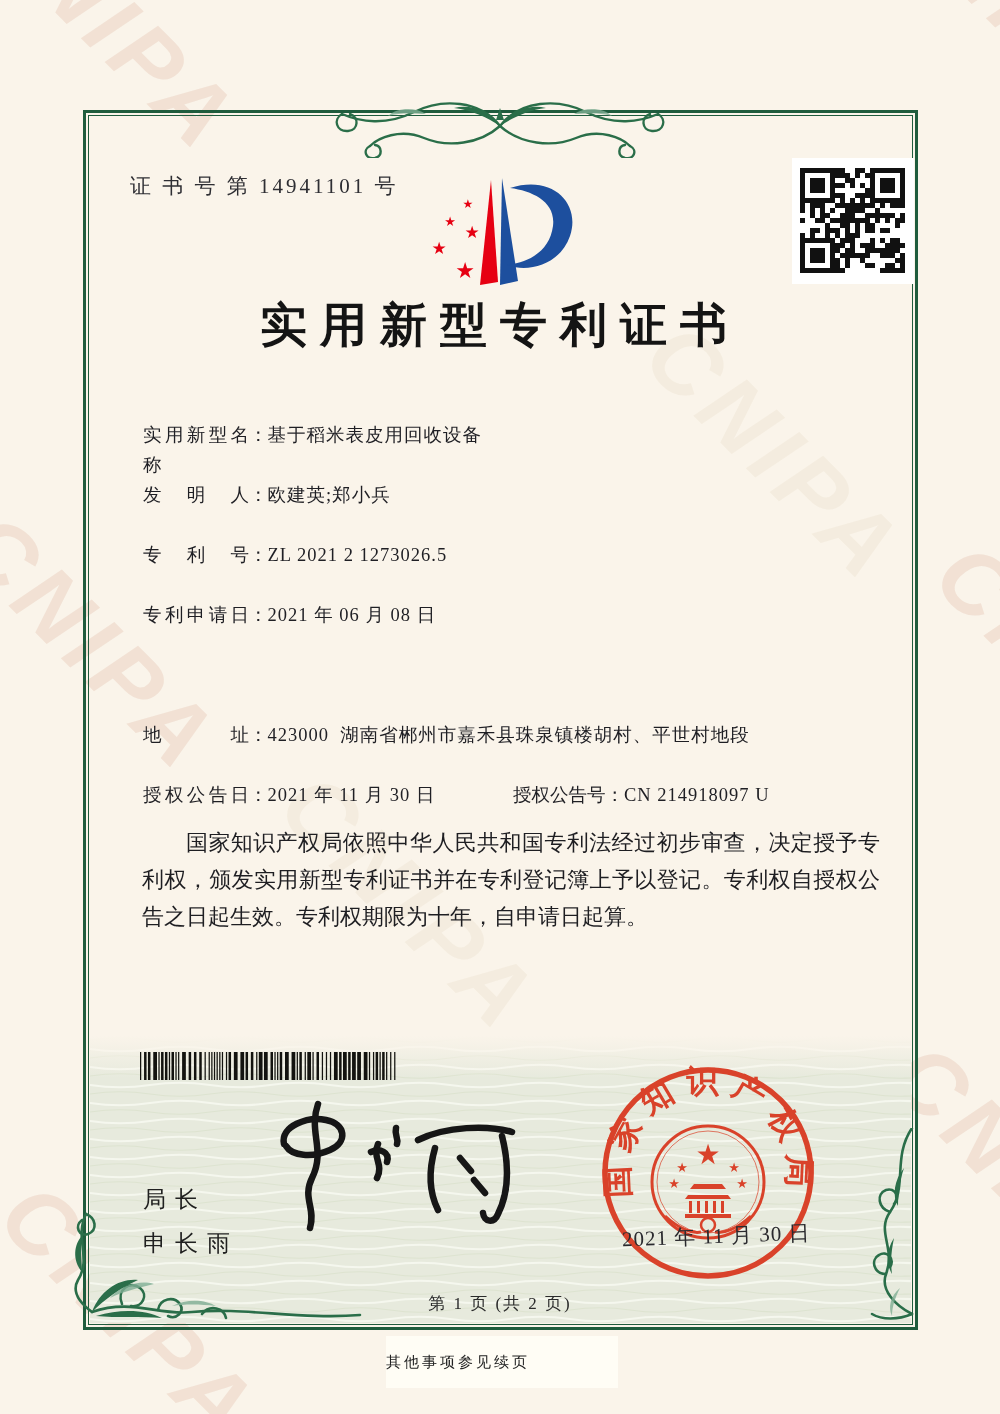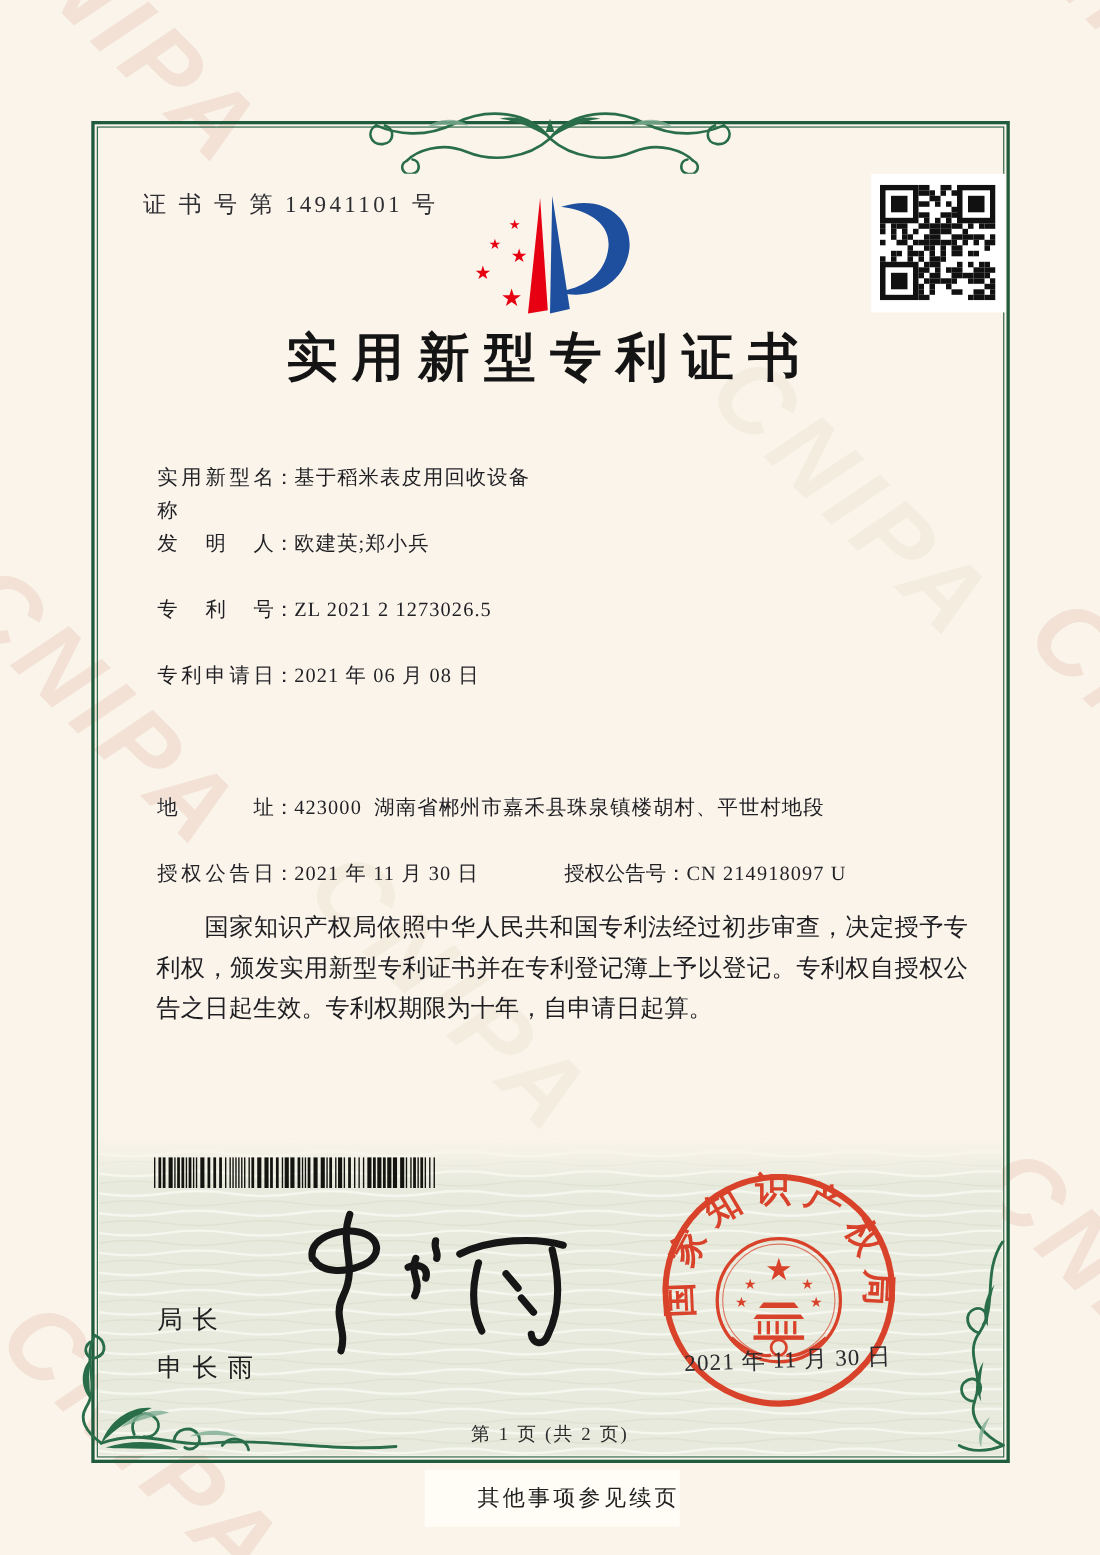--- a/index.html
+++ b/index.html
@@ -42,21 +42,21 @@
   .barcode{position:absolute;left:140px;top:1052px;}
   .director-line{position:absolute;left:143px;font-family:"Liberation Sans","DejaVu Sans",sans-serif;
          font-size:23px;letter-spacing:9px;color:#202020;margin-top:44px;}
   .signature{position:absolute;left:250px;top:1092px;}
   .seal{position:absolute;left:593px;top:1058px;opacity:.95;}
   .seal-date{position:absolute;left:622px;top:1222px;font-size:21px;letter-spacing:1px;
          color:#2a2a2e;white-space:pre-wrap;transform:rotate(-2deg);}
   .page-info{position:absolute;left:0;top:1292px;width:100%;text-align:center;
          font-size:17px;letter-spacing:2px;color:#2b2b2b;}
   .footer-note{position:absolute;left:386px;top:1336px;width:232px;height:52px;
-         background:#fffdf5;text-align:right;line-height:52px;font-size:20px;
+         background:#fffdf5;text-align:left;line-height:52px;font-size:15px;
          letter-spacing:3px;color:#222;}
 </style>
 </head>
 <body>
 
 <div class="page">
 
   <div class="wm pink" style="left:-50px;top:-30px">CNIPA</div>
   <div class="wm pink" style="left:855px;top:-50px">CNIPA</div>
   <div class="wm pink" style="left:-70px;top:590px">CNIPA</div>

